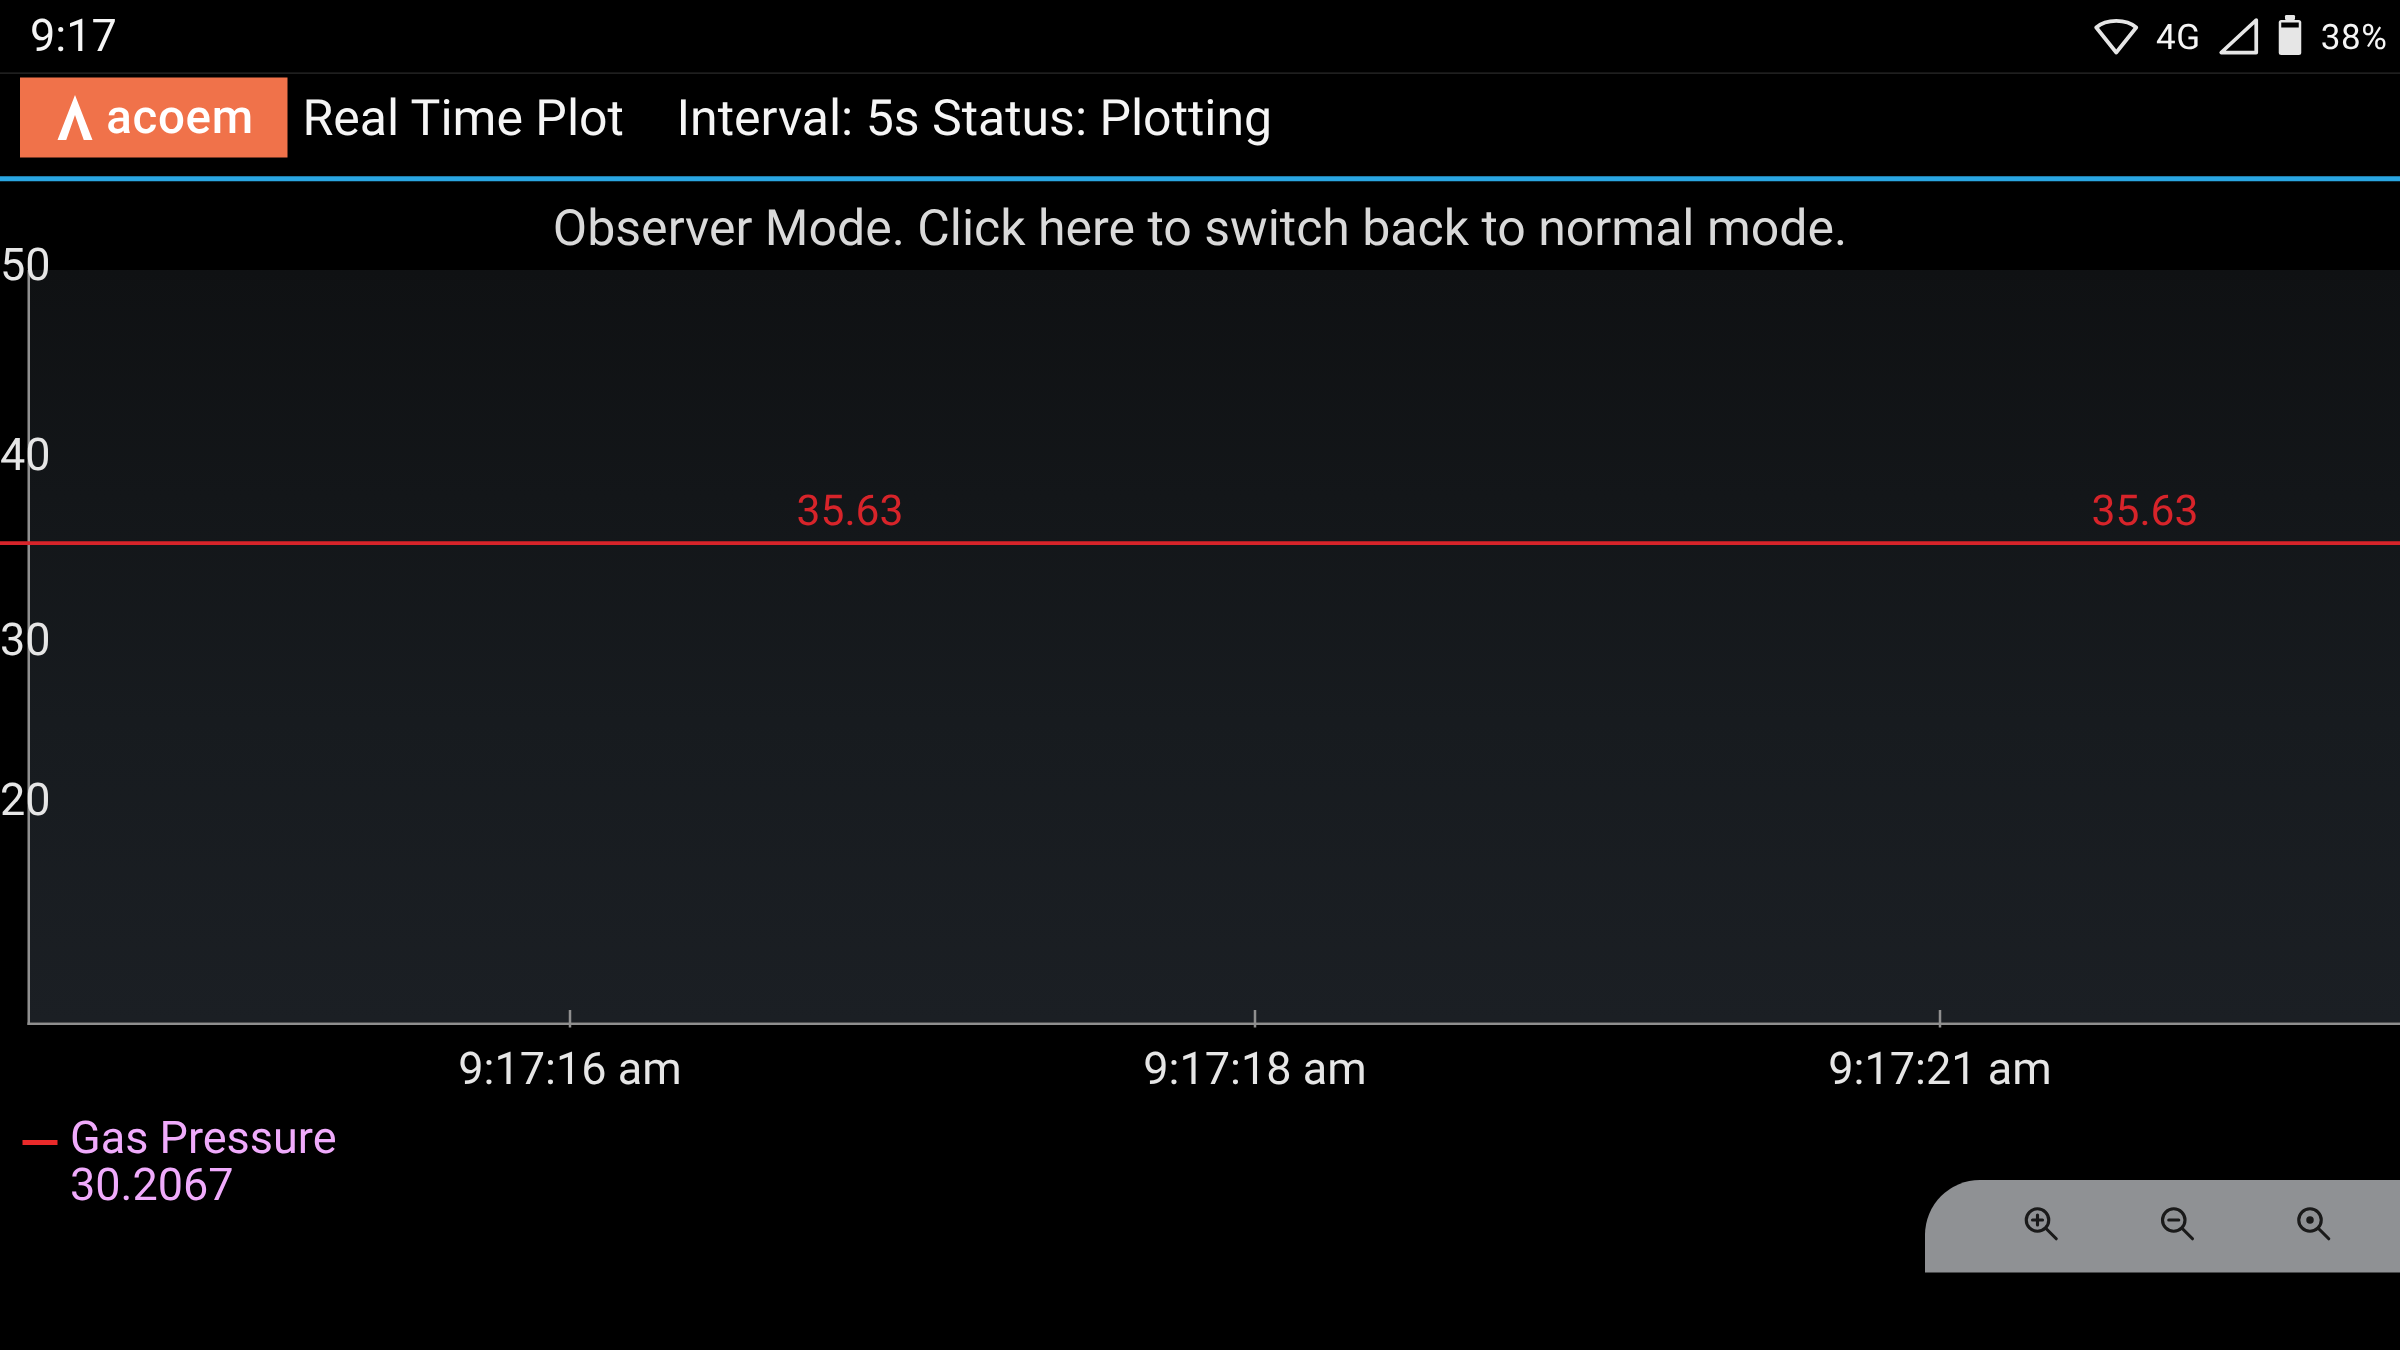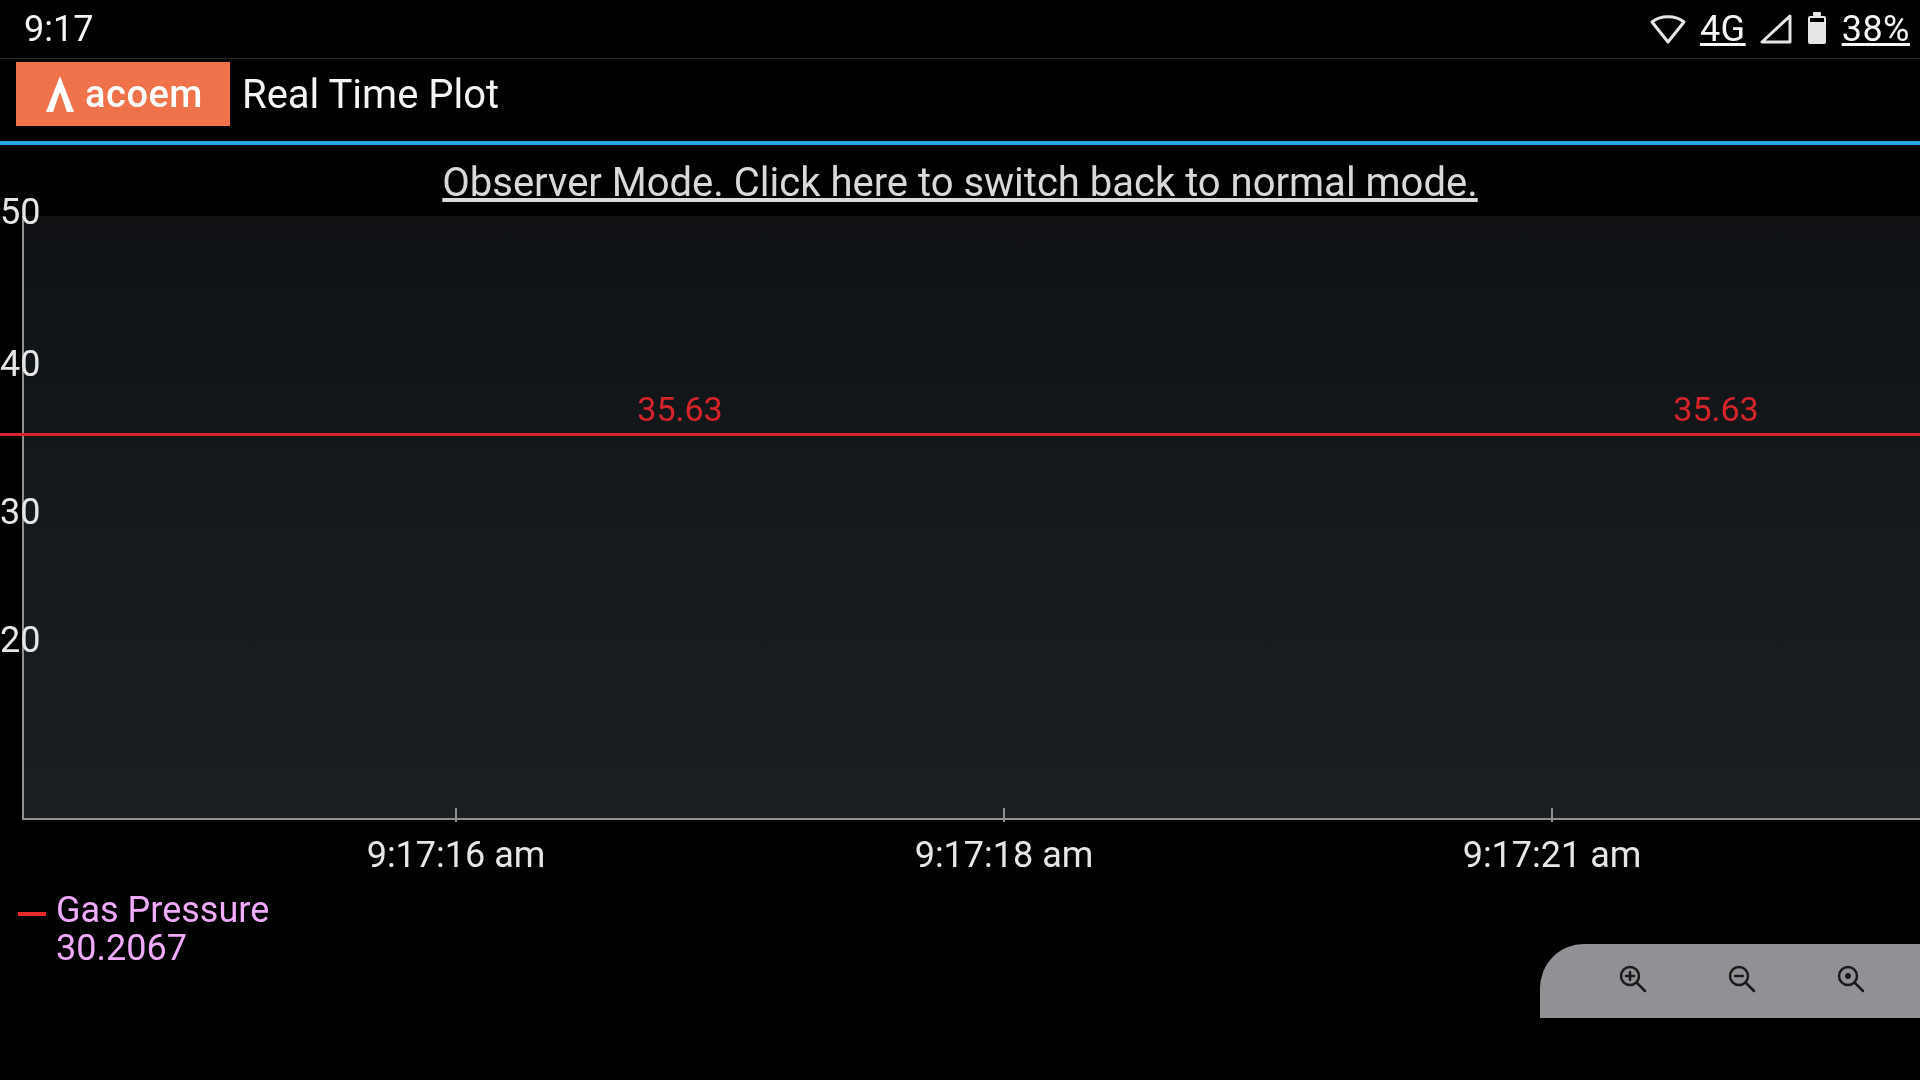--- a/index.html
+++ b/index.html
@@ -2,35 +2,35 @@
 <html><head>
 <meta charset="utf-8">
 <style>
   * { margin:0; padding:0; box-sizing:border-box; }
   html,body{ width:1920px; height:1080px; background:#000; font-family:"Roboto","Segoe UI",Arial,sans-serif; color:#e6e6e6; overflow:hidden; }
 
   
   .statusbar{ width:100%; height:58px; display:flex; align-items:center; justify-content:space-between; padding:0 10px 0 24px; font-size:36px; color:#f5f5f5; }
   .statusbar-right{ display:flex; align-items:center; gap:14px; }
   .sb-icon{ display:inline-flex; align-items:center; }
-  .sb-txt{ font-size:36px; letter-spacing:0.5px;text-decoration:underline;}
+  .sb-txt{ font-size:28px; letter-spacing:0.5px;}
   .divider{ width:100%; height:1px; background:#2a2a2a;}
 
   
   .appbar{ width:100%; height:70px; display:flex; align-items:center; gap:8px; padding:0 0 0 16px; font-size:40px; color:#f5f5f5; font-weight:400; }
   .brand-badge{ width:214px; height:64px; background:#f0724a; display:flex; align-items:center; justify-content:center; gap:8px; }
   .brand-badge .logo-mark{ width:34px; height:40px; }
   .brand-badge .brand-text{ color:#fff; font-size:38px; font-weight:500; letter-spacing:0.5px;}
   .appbar-title{ margin-left:4px; }
   .appbar-sub{ margin-left:34px; }
 
   .accent-line{ width:100%; height:4px; background:#2aa6e2; margin-top:12px;}
 
   
-  .observer-banner{ width:100%; text-align:center; font-size:40px; color:#d9d9d9; padding:14px 0 10px; cursor:pointer;text-decoration:underline; }
+  .observer-banner{ width:100%; text-align:center; font-size:40px; color:#d9d9d9; padding:14px 0 10px; cursor:pointer; }
 
   
   .chart-wrap{ position:relative; width:100%; height:604px; }
   .chart-axis-y{ position:absolute; left:22px; top:0; bottom:0; width:2px; background:#8f8f8f; }
   .chart-axis-x{ position:absolute; left:22px; right:0; bottom:0; height:2px; background:#8f8f8f; }
   .plot-area{ position:absolute; left:24px; right:0; top:0; bottom:2px; background:linear-gradient(180deg,#0f1113 0%,#171b1f 60%,#1b1f24 100%); }
   .y-tick{ position:absolute; left:0; font-size:36px; color:#e6e6e6; transform:translateY(-50%); }
   .x-tick{ position:absolute; font-size:36px; color:#e6e6e6; transform:translateX(-50%); }
   .x-tick-mark{ position:absolute; width:2px; height:14px; background:#8f8f8f; bottom:-2px; transform:translateX(-50%);}
   .series-line{ position:absolute; left:0; right:0; height:3px; background:#d7242a; }
@@ -81,20 +81,21 @@
 <div class="appbar">
   <div class="brand-badge">
     <span class="logo-mark">
       <svg width="34" height="40" viewBox="0 0 34 40">
           <path d="M17 2 L31 38 L24 38 L17 18 L10 38 L3 38 Z" fill="#ffffff"></path>
         </svg>
     </span>
     <span class="brand-text">acoem</span>
   </div>
   <span class="appbar-title">Real Time Plot</span>
+  <span class="appbar-sub">Interval: 5s Status: Plotting</span>
 </div>
 <div class="accent-line"></div>
 
 <div class="observer-banner">Observer Mode. Click here to switch back to normal mode.</div>
 
 <div class="chart-wrap">
   <div class="plot-area"></div>
   <div class="chart-axis-y"></div>
   <div class="chart-axis-x"></div>
 

